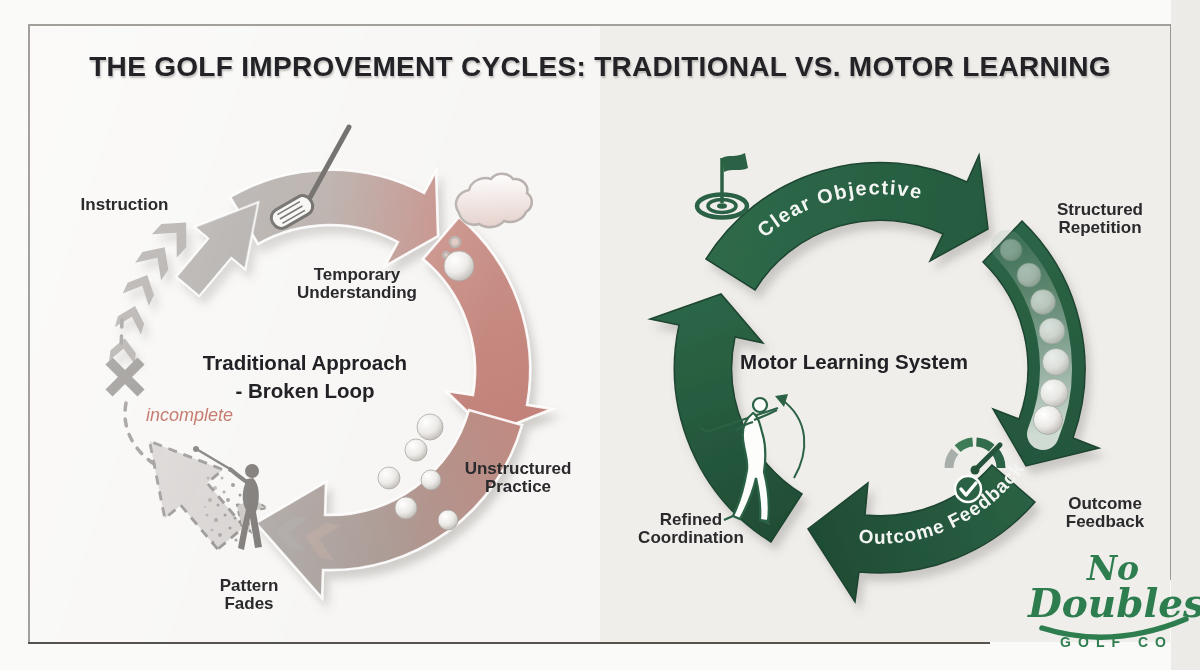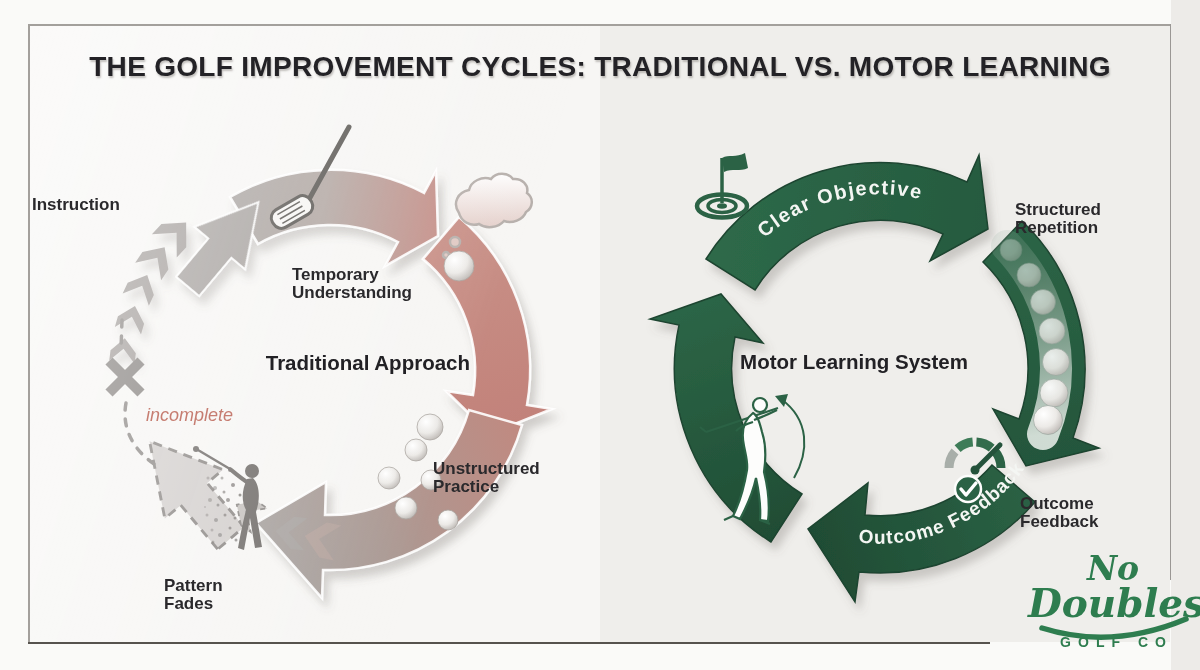--- a/index.html
+++ b/index.html
@@ -21,30 +21,30 @@
   svg{position:absolute; left:0; top:0;}
   #title{
     position:absolute; left:0; right:0; top:51px; text-align:center;
     font-size:28px; font-weight:800; letter-spacing:0.3px; color:#232226;
     text-shadow:1px 2px 2px rgba(90,84,78,0.35);
   }
   .heading{
     position:absolute; width:330px; text-align:center;
     font-size:20.5px; line-height:27.5px; font-weight:600; color:#222125;
   }
-  #heading-left{left:140px; top:349px;text-align:right;}
+  #heading-left{left:140px; top:349px;}
   #heading-right{left:689px; top:348px;}
   .heading span{display:block;}
   .lbl{
-    position:absolute; width:170px; 
+    position:absolute; width:170px; text-align:center;
     font-size:17px; line-height:18px; font-weight:700; color:#2a292c;
   }
   .lbl span{display:block;}
   #lbl-instruction{left:32px; top:196px; width:185px;}
-  #lbl-temporary{left:292px; top:266px;}
+  #lbl-temporary{left:272px; top:266px;}
   #lbl-unstructured{left:433px; top:460px;}
   #lbl-pattern{left:164px; top:577px;}
   #lbl-structured{left:1015px; top:201px;}
   #lbl-outcome{left:1020px; top:495px;}
   #lbl-refined{left:606px; top:511px;}
   #note-incomplete{
     position:absolute; left:146px; top:405px;
     font-style:italic; font-size:18px; font-weight:500; color:#c67d71;
   }
   .logo-line{position:absolute; left:1028px; width:170px; text-align:center; color:#2e7d4f;}
@@ -269,20 +269,21 @@
 
     <path d="M1042,628 Q1112,650 1186,619" stroke="#2e7d4f" stroke-width="5.5" fill="none" stroke-linecap="round"></path>
   </svg>
 
   <div id="sheen"></div>
 
   <div id="title">THE GOLF IMPROVEMENT CYCLES: TRADITIONAL VS. MOTOR LEARNING</div>
 
   <div id="heading-left" class="heading">
     <span>Traditional Approach</span>
+    <span>- Broken Loop</span>
   </div>
   <div id="heading-right" class="heading">
     <span>Motor Learning System</span>
   </div>
 
   <div id="lbl-instruction" class="lbl">
     <span>Instruction</span>
   </div>
   <div id="lbl-temporary" class="lbl">
     <span>Temporary</span>
@@ -298,18 +299,22 @@
   </div>
   <div id="note-incomplete">incomplete</div>
 
   <div id="lbl-structured" class="lbl">
     <span>Structured</span>
     <span>Repetition</span>
   </div>
   <div id="lbl-outcome" class="lbl">
     <span>Outcome</span>
     <span>Feedback</span>
+  </div>
+  <div id="lbl-refined" class="lbl">
+    <span>Refined</span>
+    <span>Coordination</span>
   </div>
 
   <div id="logo-no" class="logo-line">No</div>
   <div id="logo-doubles" class="logo-line">Doubles</div>
   <div id="logo-golfco" class="logo-line">GOLF CO</div>
 </div>
 
 </body></html>

